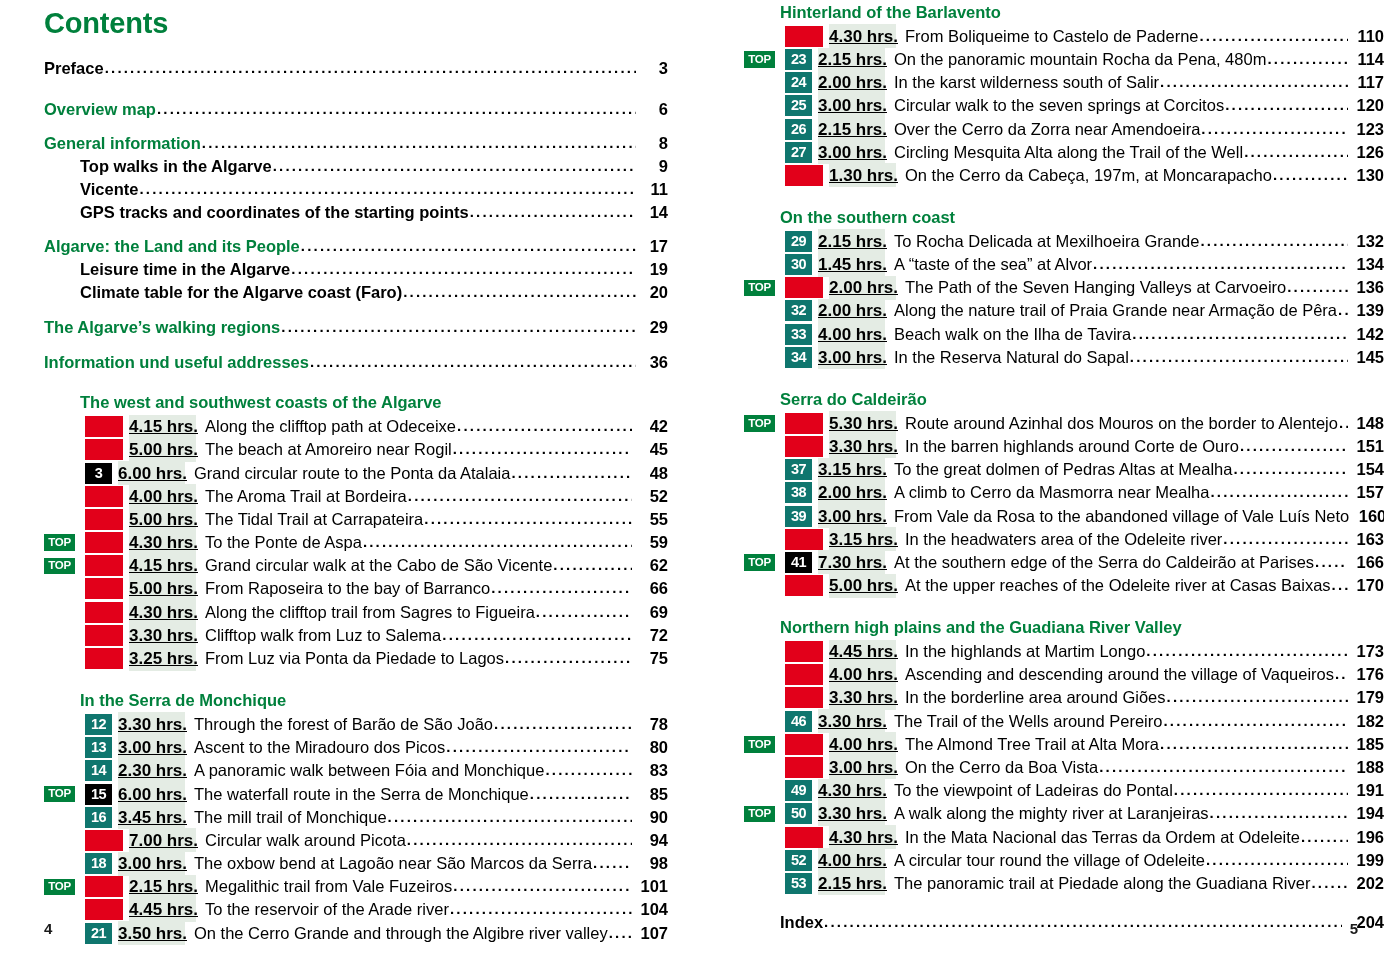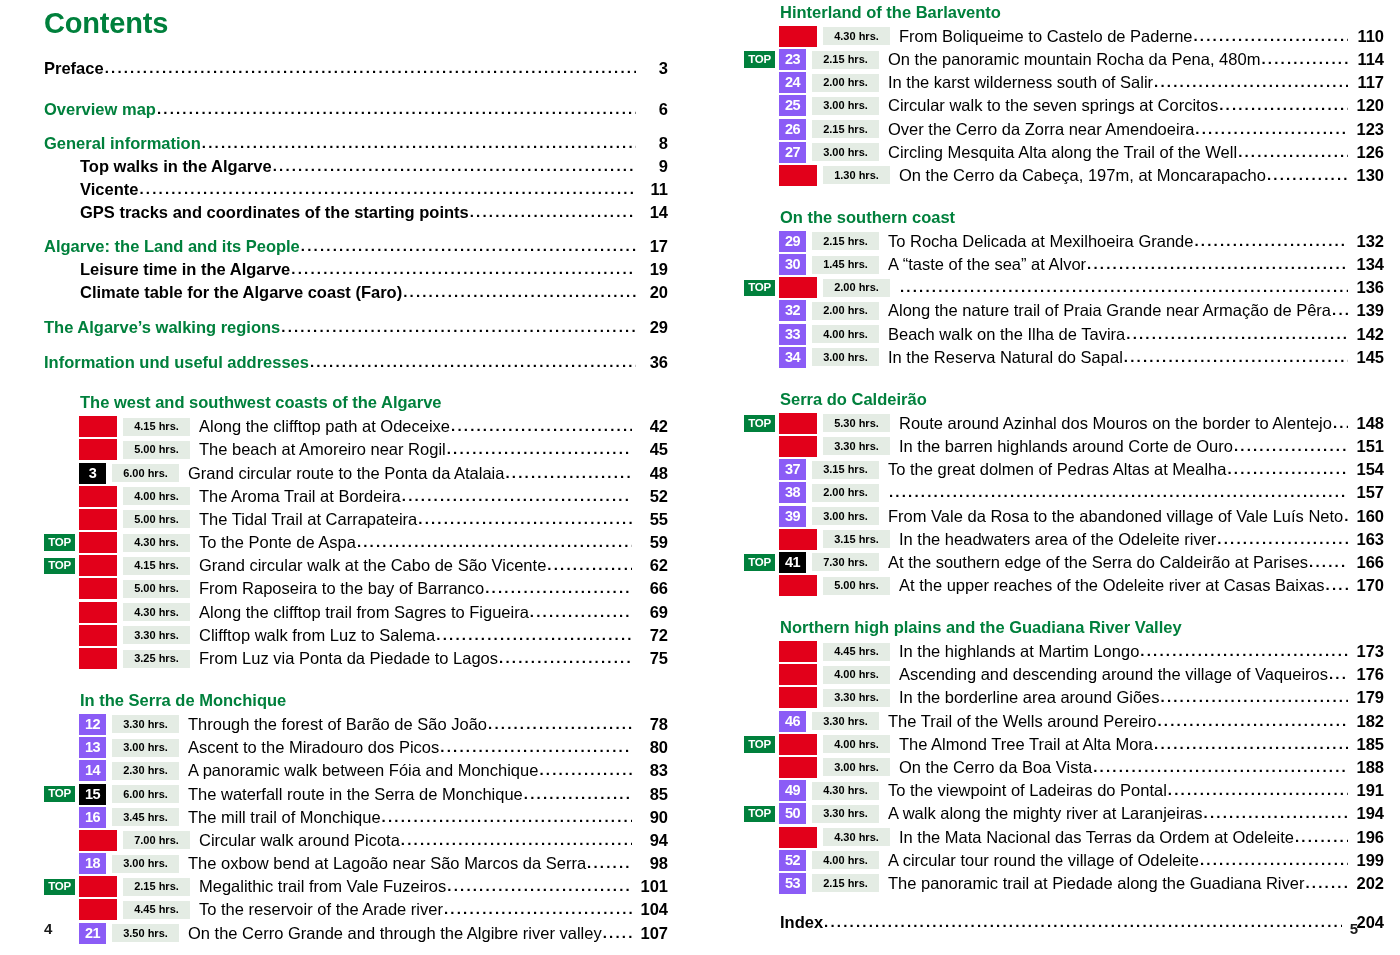--- a/index.html
+++ b/index.html
@@ -90,21 +90,21 @@
   .walk-row {
     display: flex;
     align-items: center;
     height: 23.2px;
     font-size: 16px;
     white-space: nowrap;
   }
   .top-slot {
     flex: 0 0 auto;
     width: 33px;
-    margin-right: 2px;
+    margin-right: 8px;
     display: flex;
     justify-content: flex-start;
   }
   .top-badge {
     background: #00803c;
     color: #ffffff;
     font-size: 11.5px;
     font-weight: bold;
     line-height: 1;
     padding: 2.5px 2px 2.5px 2px;
@@ -117,34 +117,35 @@
     width: 27px;
     text-align: center;
     color: #ffffff;
     font-size: 14.5px;
     font-weight: bold;
     line-height: 1;
     padding: 3px 0 3.5px 0;
     letter-spacing: -0.5px;
   }
   .num-badge.red   { background: #e2001a; padding-left: 38px; }
-  .num-badge.blue  { background: #8b5cf6; }
+  .num-badge.blue  { background: #0f766e; }
   .num-badge.black { background: #000000; }
 
   .hrs {
     flex: 0 0 auto;
     width: 67px;
     background: #e4ece4;
     color: #000;
-    font-size: 11px;
+    font-size: 17px;
     font-weight: bold;
     text-align: center;
     padding: 3.5px 0 3.5px 0;
     line-height: 1;
     margin-left: 6px;
+    text-decoration: underline;
   }
   .walk-title-wrap {
     flex: 1 1 auto;
     display: flex;
     align-items: baseline;
     margin-left: 9px;
     overflow: hidden;
   }
   .walk-title {
     flex: 0 0 auto;
@@ -605,20 +606,21 @@
               <span class="walk-pg">134</span>
             </div>
           </div>
           <div class="walk-row">
             <div class="top-slot">
               <span class="top-badge">TOP</span>
             </div>
             <span class="num-badge red">31</span>
             <span class="hrs">2.00 hrs.</span>
             <div class="walk-title-wrap">
+              <span class="walk-title">The Path of the Seven Hanging Valleys at Carvoeiro</span>
               <span class="walk-leader">........................................................................................................................</span>
               <span class="walk-pg">136</span>
             </div>
           </div>
           <div class="walk-row">
             <div class="top-slot"></div>
             <span class="num-badge blue">32</span>
             <span class="hrs">2.00 hrs.</span>
             <div class="walk-title-wrap">
               <span class="walk-title">Along the nature trail of Praia Grande near Armação de Pêra</span>
@@ -678,20 +680,21 @@
               <span class="walk-title">To the great dolmen of Pedras Altas at Mealha</span>
               <span class="walk-leader">........................................................................................................................</span>
               <span class="walk-pg">154</span>
             </div>
           </div>
           <div class="walk-row">
             <div class="top-slot"></div>
             <span class="num-badge blue">38</span>
             <span class="hrs">2.00 hrs.</span>
             <div class="walk-title-wrap">
+              <span class="walk-title">A climb to Cerro da Masmorra near Mealha</span>
               <span class="walk-leader">........................................................................................................................</span>
               <span class="walk-pg">157</span>
             </div>
           </div>
           <div class="walk-row">
             <div class="top-slot"></div>
             <span class="num-badge blue">39</span>
             <span class="hrs">3.00 hrs.</span>
             <div class="walk-title-wrap">
               <span class="walk-title">From Vale da Rosa to the abandoned village of Vale Luís Neto</span>

